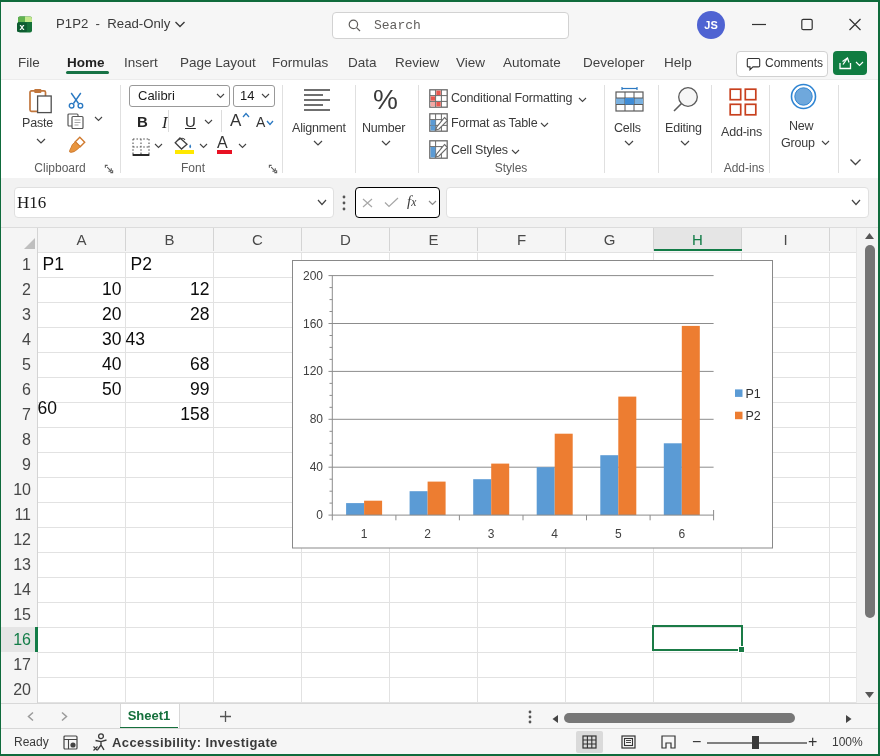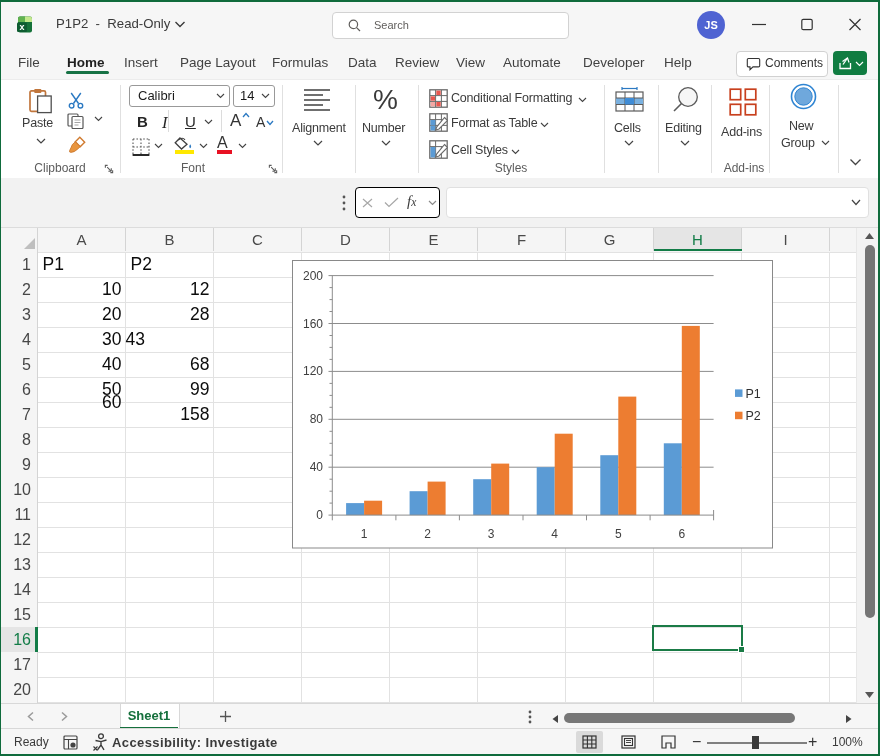--- a/index.html
+++ b/index.html
@@ -4,21 +4,21 @@
 <style>
   html,body{margin:0;padding:0;}
   body{width:880px;height:756px;overflow:hidden;font-family:"Liberation Sans",sans-serif;background:#fff;position:relative;}
   .abs{position:absolute;}
   #win{position:absolute;left:0;top:0;width:880px;height:756px;background:#fff;}
   
   #titlebar{left:0;top:0;width:880px;height:48px;background:#f6f6f6;}
   #xlicon{left:17px;top:16px;width:15px;height:17px;}
   #title{left:56px;top:0;height:48px;line-height:48px;font-size:13.2px;color:#3b3b3b;}
   #searchbox{left:332px;top:12px;width:235px;height:25px;background:#fff;border:1px solid #d2d2d2;border-radius:4px;}
-  #searchtxt{left:41px;top:0px;height:25px;line-height:25px;font-size:11px;color:#605e5c;}
+  #searchtxt{left:41px;top:0px;height:25px;line-height:25px;font-size:13px;color:#605e5c;font-family:Liberation Mono, monospace;}
   #avatar{left:697px;top:11px;width:28px;height:28px;border-radius:50%;background:#4f63d2;color:#fff;font-size:11px;font-weight:bold;text-align:center;line-height:28px;}
   
   #menubar{left:0;top:48px;width:880px;height:31px;background:#f6f6f6;}
   .mitem{top:0;height:31px;line-height:30px;font-size:13.5px;color:#424242;}
   #homeul{left:66px;top:23px;width:43px;height:3px;background:#177245;border-radius:2px;}
   #commentsbtn{left:736px;top:3px;width:90px;height:24px;border:1px solid #d1d1d1;border-radius:4px;background:#fff;font-size:12px;color:#333;line-height:23px;}
   #sharebtn{left:833px;top:3px;width:34px;height:24px;border-radius:4px;background:#107c41;}
   
   #ribbon{left:0;top:79px;width:880px;height:99px;background:#fff;border-top:1px solid #ececec;border-bottom:1px solid #e3e3e3;}
   .gsep{top:5px;width:1px;height:88px;background:#e0e0e0;}
@@ -295,20 +295,26 @@
     <div class="rtext abs" style="left:781px;top:56px;">Group</div>
     <svg class="abs" style="left:821px;top:60px;" width="9" height="7" viewBox="0 0 9 7">
         <path d="M1 1 L4.5 4.5 L8 1" stroke="#444" stroke-width="1.1" fill="none"></path>
       </svg>
     <div class="gsep abs" style="left:838px;"></div>
     <svg class="abs" style="left:849px;top:78px;" width="13" height="9" viewBox="0 0 13 9">
         <path d="M1.5 1.5 L6.5 6.5 L11.5 1.5" stroke="#444" stroke-width="1.3" fill="none"></path>
       </svg>
   </div>
   <div id="fbar" class="abs">
+    <div id="namebox" class="abs">
+      <div class="abs" style="left:2px;top:0;height:29px;line-height:29px;font-size:17px;font-family:'Liberation Serif',serif;color:#1a1a1a;">H16</div>
+      <svg class="abs" style="left:302px;top:11px;" width="10" height="8" viewBox="0 0 10 8">
+          <path d="M1 1 L5 5.5 L9 1" stroke="#444" stroke-width="1.2" fill="none"></path>
+        </svg>
+    </div>
     <svg class="abs" style="left:342px;top:17px;" width="4" height="16" viewBox="0 0 4 16">
         <circle cx="2" cy="2" r="1.4" fill="#555"></circle>
         <circle cx="2" cy="8" r="1.4" fill="#555"></circle>
         <circle cx="2" cy="14" r="1.4" fill="#555"></circle>
       </svg>
     <div id="fxbox" class="abs">
       <svg class="abs" style="left:6px;top:10px;" width="11" height="10" viewBox="0 0 11 10">
           <path d="M1 1 L10 9 M10 1 L1 9" stroke="#a8a8a8" stroke-width="1.2"></path>
         </svg>
       <svg class="abs" style="left:28px;top:9px;" width="15" height="11" viewBox="0 0 15 11">
@@ -364,21 +370,21 @@
       <div class="rh abs" style="top:425px;">20</div>
   </div>
   <div id="grid" class="abs">
     <div class="cellv abs" style="left:5px;top:0;">P1</div>
     <div class="cellv abs" style="left:93px;top:0;">P2</div>
     <div class="cellv abs" style="left:0;top:25px;width:84px;text-align:right;">10</div>
     <div class="cellv abs" style="left:0;top:50px;width:84px;text-align:right;">20</div>
     <div class="cellv abs" style="left:0;top:75px;width:84px;text-align:right;">30</div>
     <div class="cellv abs" style="left:0;top:100px;width:84px;text-align:right;">40</div>
     <div class="cellv abs" style="left:0;top:125px;width:84px;text-align:right;">50</div>
-    <div class="cellv abs" style="left:0;top:138px;width:84px;text-align:right;">60</div>
+    <div class="cellv abs" style="left:0;top:144px;width:84px;">60</div>
     <div class="cellv abs" style="left:88px;top:25px;width:84px;text-align:right;">12</div>
     <div class="cellv abs" style="left:88px;top:50px;width:84px;text-align:right;">28</div>
     <div class="cellv abs" style="left:88px;top:75px;width:84px;text-align:left;">43</div>
     <div class="cellv abs" style="left:88px;top:100px;width:84px;text-align:right;">68</div>
     <div class="cellv abs" style="left:88px;top:125px;width:84px;text-align:right;">99</div>
     <div class="cellv abs" style="left:88px;top:150px;width:84px;text-align:right;">158</div>
   </div>
   <div id="chartwrap" class="abs" style="left:292px;top:260px;width:481px;height:289px;">
     <svg width="481" height="289" viewBox="0 0 481 289">
       <rect x="0.5" y="0.5" width="480" height="287.5" fill="#ffffff" stroke="#898989" stroke-width="1"></rect>

